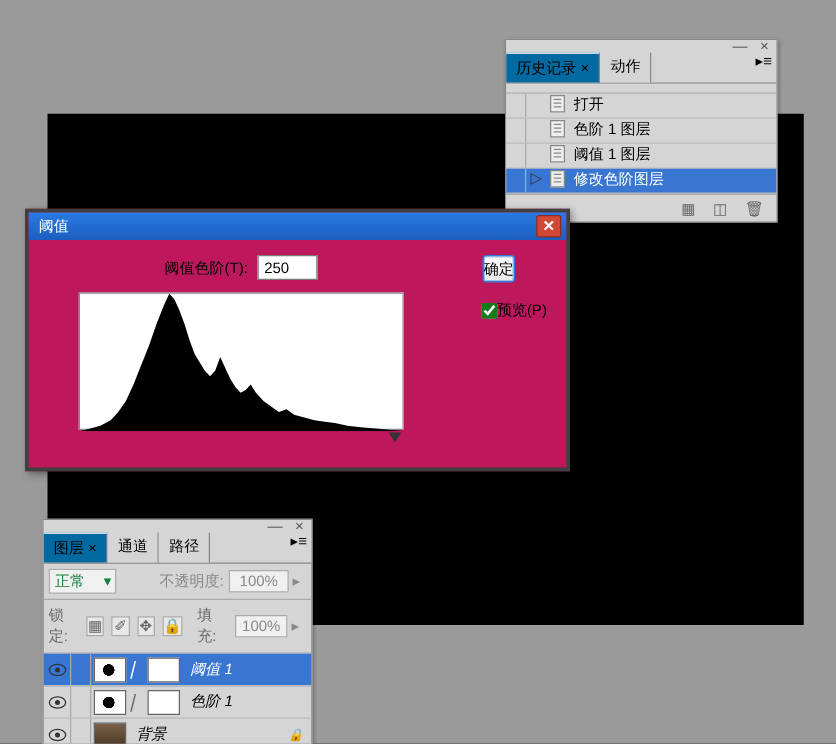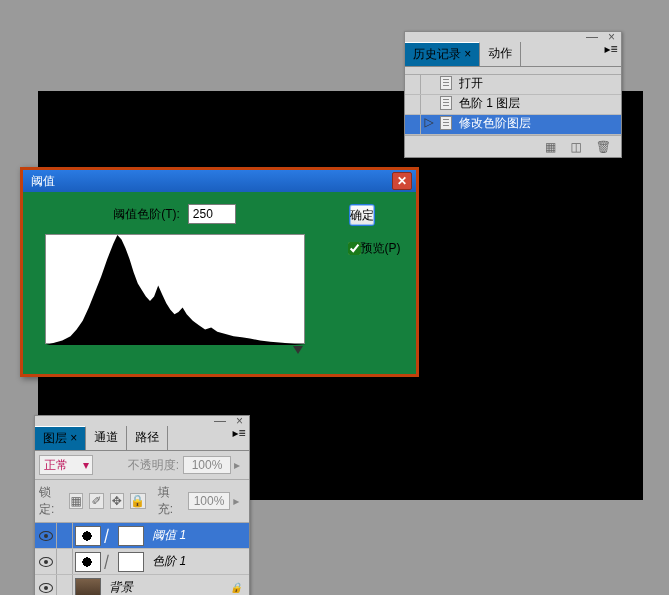--- a/index.html
+++ b/index.html
@@ -22,21 +22,21 @@
 .hist-row.sel { background: #3976d2; color: #fff; }
 .hist-well { width: 16px; height: 100%; border-right: 1px solid #aaa; }
 .hist-ptr { width: 16px; text-align: center; color: #333; }
 .hist-icon { width: 18px; height: 16px; display: flex; align-items: center; justify-content: center; margin-right: 4px; }
 .doc-icon { width: 12px; height: 14px; background: #eee; border: 1px solid #888; position: relative; }
 .doc-icon:before { content: ""; position: absolute; top: 2px; left: 2px; right: 2px; height: 1px; background: #888; box-shadow: 0 3px 0 #888, 0 6px 0 #888; }
 .hist-footer { height: 22px; background: #d5d5d5; display: flex; justify-content: flex-end; align-items: center; gap: 14px; padding: 0 10px; border-top: 1px solid #aaa; }
 .foot-icon { color: #666; }
 
 
-.dlg { position: absolute; left: 20px; top: 167px; width: 399px; background: #15803d; border: 3px solid #c2410c; box-shadow: 2px 2px 6px rgba(0,0,0,0.4); }
+.dlg { position: absolute; left: 20px; top: 167px; width: 436px; background: #be185d; border: 3px solid #404040; box-shadow: 2px 2px 6px rgba(0,0,0,0.4); }
 .dlg-title { height: 22px; background: linear-gradient(#2a7ae2, #1a5fbf); display: flex; align-items: center; padding: 0 4px; color: #fff; font-size: 12px; }
 .dlg-title span { flex: 1; padding-left: 4px; }
 .dlg-close { width: 20px; height: 18px; background: #d14836; border: 1px solid #8a2c1f; color: #fff; display: flex; align-items: center; justify-content: center; cursor: pointer; font-weight: bold; border-radius: 2px; }
 .dlg-body { padding: 12px 14px 18px; }
 .dlg-row { display: flex; }
 .dlg-left { flex: 1; }
 .dlg-label-row { display: flex; align-items: center; justify-content: center; gap: 8px; margin-bottom: 10px; }
 .dlg-input { width: 48px; height: 20px; border: 1px solid #7a7a7a; padding: 0 4px; background: #fff; }
 .histo { width: 260px; height: 110px; border: 1px solid #888; background: #fff; position: relative; margin: 0 auto; }
 .histo svg { position: absolute; left: 0; top: 0; }
@@ -44,21 +44,21 @@
 .tri { position: absolute; right: 2px; top: 0; width: 0; height: 0; border-left: 5px solid transparent; border-right: 5px solid transparent; border-top: 8px solid #333; }
 .dlg-right { width: 90px; display: flex; flex-direction: column; gap: 6px; padding-left: 10px; align-items: center; }
 .btn { height: 22px; border: 1px solid #888; background: linear-gradient(#fdfdfd,#e8e8e8); border-radius: 3px; cursor: pointer; }
 .btn.default { border: 1px solid #2a7ae2; box-shadow: inset 0 0 0 1px #9bc1f0; }
 .chk { margin-top: 8px; display: flex; align-items: center; gap: 0; padding-left: 24px; }
 .chk input { accent-color: #1a7a1a; }
 
 
 .lay-panel { position: absolute; left: 34px; top: 415px; width: 216px; background: #d5d5d5; border: 1px solid #888; box-shadow: 1px 1px 3px rgba(0,0,0,0.3); }
 .lay-opts { display: flex; align-items: center; padding: 4px; gap: 4px; border-bottom: 1px solid #aaa; color: #888; }
-.sel-box { width: 54px; height: 20px; border: 1px solid #aaa; background: #f0f0f0; display: flex; align-items: center; padding: 0 4px; color: #be185d; position: relative; }
+.sel-box { width: 54px; height: 20px; border: 1px solid #aaa; background: #f0f0f0; display: flex; align-items: center; padding: 0 4px; color: #15803d; position: relative; }
 .sel-box:after { content: "▾"; position: absolute; right: 3px; }
 .num-box { width: 48px; height: 18px; border: 1px solid #aaa; background: #f0f0f0; display: flex; align-items: center; justify-content: center; color: #888; position: relative; }
 .num-box:after { content: "▸"; position: absolute; right: -10px; color: #888; }
 .lay-lock { display: flex; align-items: center; padding: 4px; gap: 6px; border-bottom: 1px solid #aaa; color: #666; }
 .lock-icon { width: 16px; height: 16px; border: 1px solid #aaa; display: flex; align-items: center; justify-content: center; background: #e8e8e8; }
 .lay-list { }
 .lay-row { display: flex; align-items: center; height: 26px; border-bottom: 1px solid #bbb; font-style: italic; }
 .lay-row.sel { background: #3976d2; color: #fff; }
 .eye { width: 22px; height: 100%; border-right: 1px solid #aaa; display: flex; align-items: center; justify-content: center; }
 .eye-icon { width: 14px; height: 10px; border: 1px solid #333; border-radius: 50%; position: relative; }
@@ -100,20 +100,28 @@
       <span>打开</span>
     </div>
     <div class="hist-row">
       <div class="hist-well"></div>
         <div class="hist-ptr"></div>
       <div class="hist-icon">
           <div class="doc-icon"></div>
         </div>
       <span>色阶 1 图层</span>
     </div>
+    <div class="hist-row">
+      <div class="hist-well"></div>
+        <div class="hist-ptr"></div>
+      <div class="hist-icon">
+          <div class="doc-icon"></div>
+        </div>
+      <span>阈值 1 图层</span>
+    </div>
     <div class="hist-row sel">
       <div class="hist-well"></div>
         <div class="hist-ptr">▷</div>
       <div class="hist-icon">
           <div class="doc-icon"></div>
         </div>
       <span>修改色阶图层</span>
     </div>
   </div>
   <div class="hist-footer">

